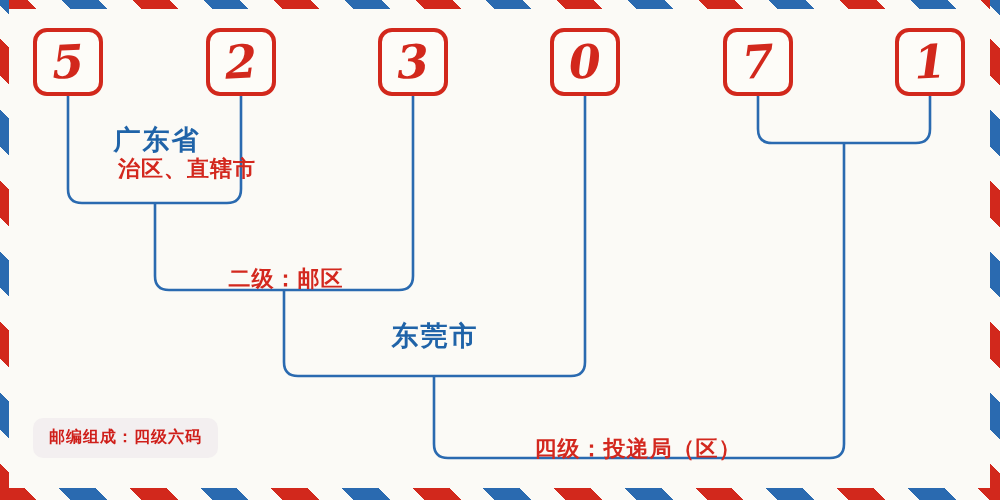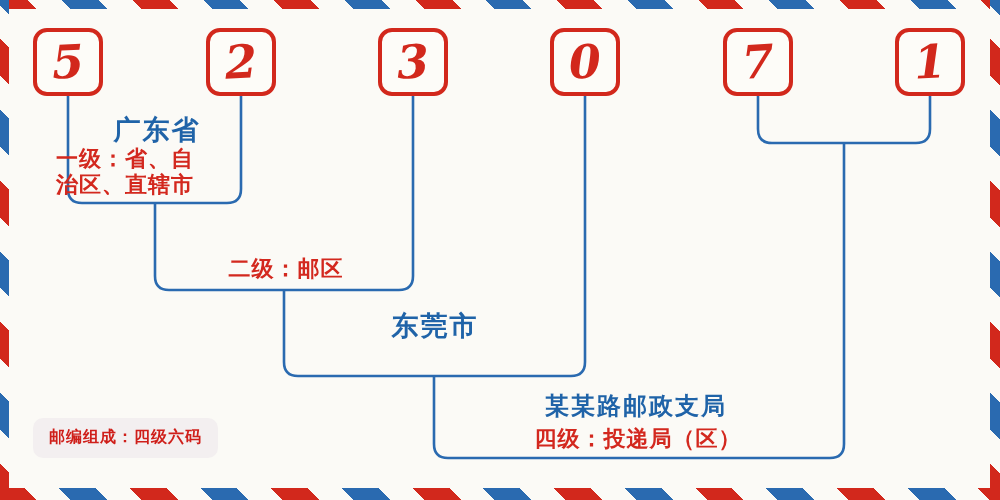--- a/index.html
+++ b/index.html
@@ -43,21 +43,21 @@
   }
   .digit-box span{
     font-family:"DejaVu Serif", serif;
     font-style:italic;font-weight:bold;
     font-size:46px;line-height:1;
     color:#d2281c;
     transform:rotate(-3deg);
   }
 
   
-  .lbl{position:absolute;transform:translateX(-50%);white-space:nowrap;text-align:left;}
+  .lbl{position:absolute;transform:translateX(-50%);white-space:nowrap;text-align:right;margin-top:10px;}
   .name-lbl{font-size:27px;font-weight:bold;color:#1f63a8;letter-spacing:2px;}
   .desc-lbl{font-size:22px;font-weight:bold;color:#d3281e;letter-spacing:1px;}
   .desc-two-line{white-space:normal;width:200px;line-height:26px;}
 
   
   .badge{
     position:absolute;left:33px;top:418px;
     background:#f3eff0;border-radius:10px;
     padding:9px 16px 10px 16px;
   }
@@ -97,29 +97,27 @@
   </div>
   <div class="digit-box" style="left:723px">
     <span>7</span>
   </div>
   <div class="digit-box" style="left:895px">
     <span>1</span>
   </div>
 
   <div class="lbl name-lbl" style="left:157px;top:112px">广东省</div>
   <div class="lbl desc-lbl desc-two-line" style="left:156px;top:146px">
-    <div>一级：省、自</div>
     <div>治区、直辖市</div>
   </div>
 
   <div class="lbl desc-lbl" style="left:286px;top:254px">二级：邮区</div>
 
   <div class="lbl name-lbl" style="left:435px;top:308px">东莞市</div>
 
 
-  <div class="lbl name-lbl" style="left:636px;top:390px;font-size:24px">某某路邮政支局</div>
   <div class="lbl desc-lbl" style="left:638px;top:424px">四级：投递局（区）</div>
 
   <div class="badge">
     <span>邮编组成：四级六码</span>
   </div>
 
 </div>
 
 </body></html>

